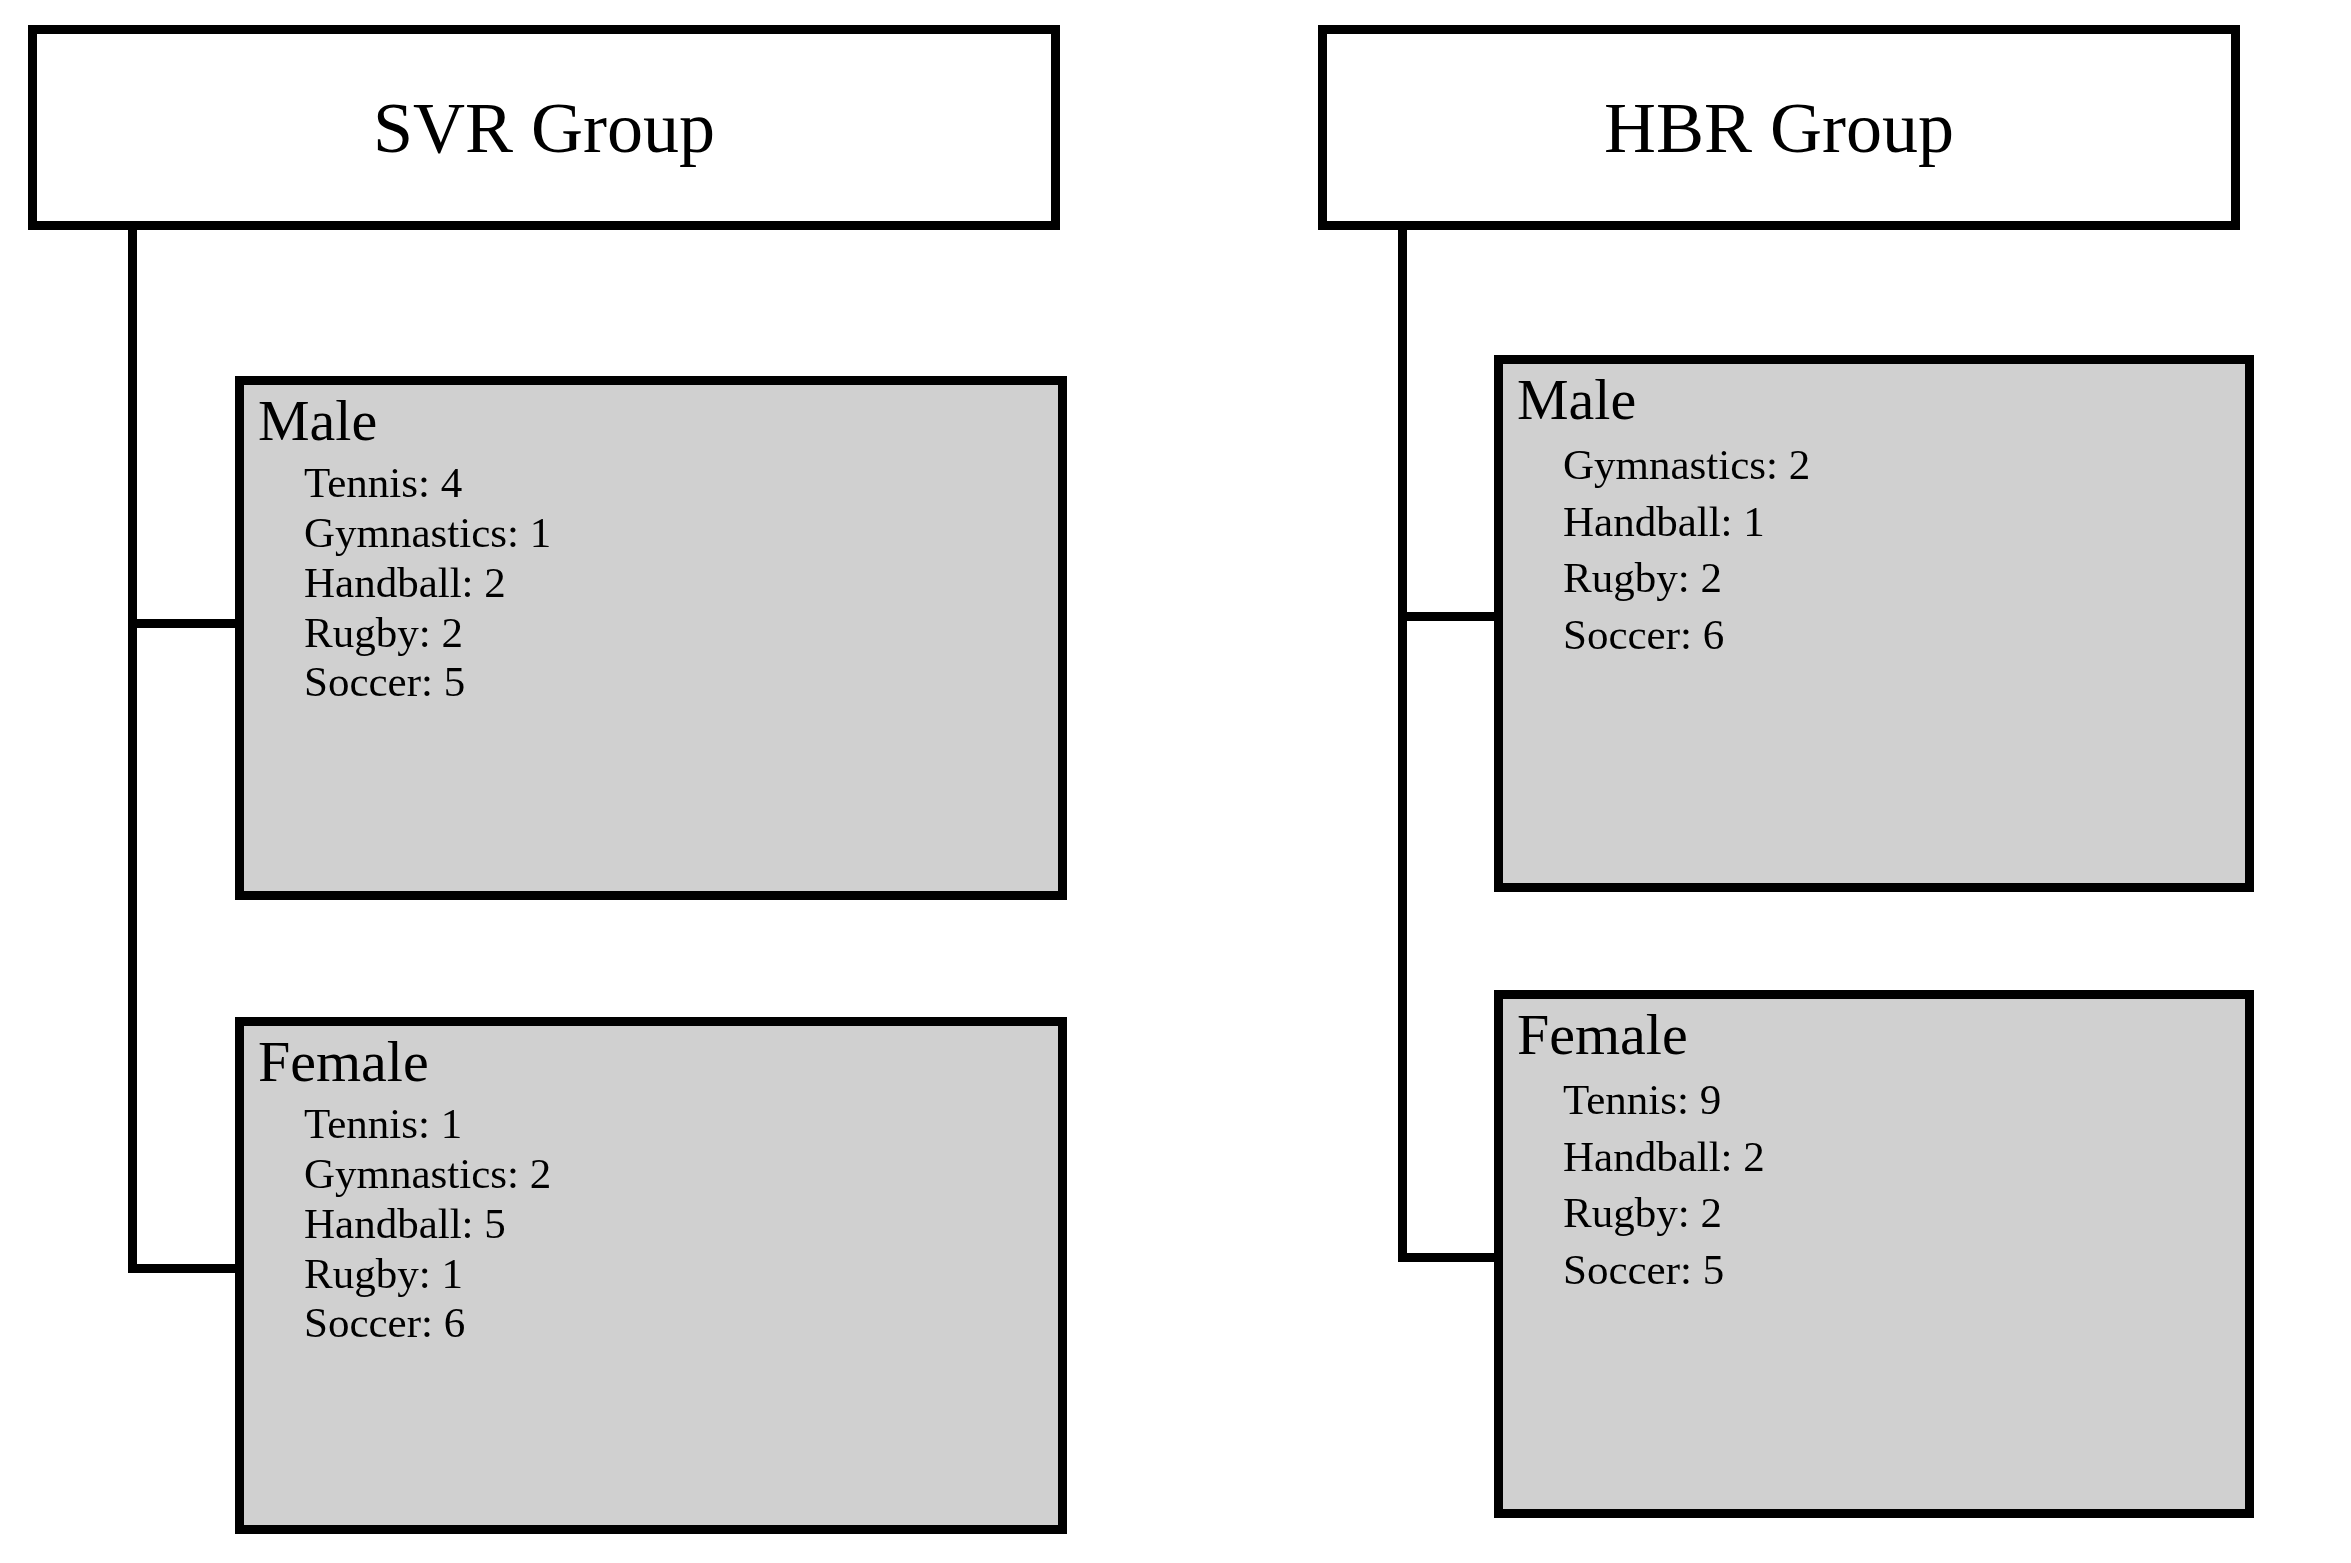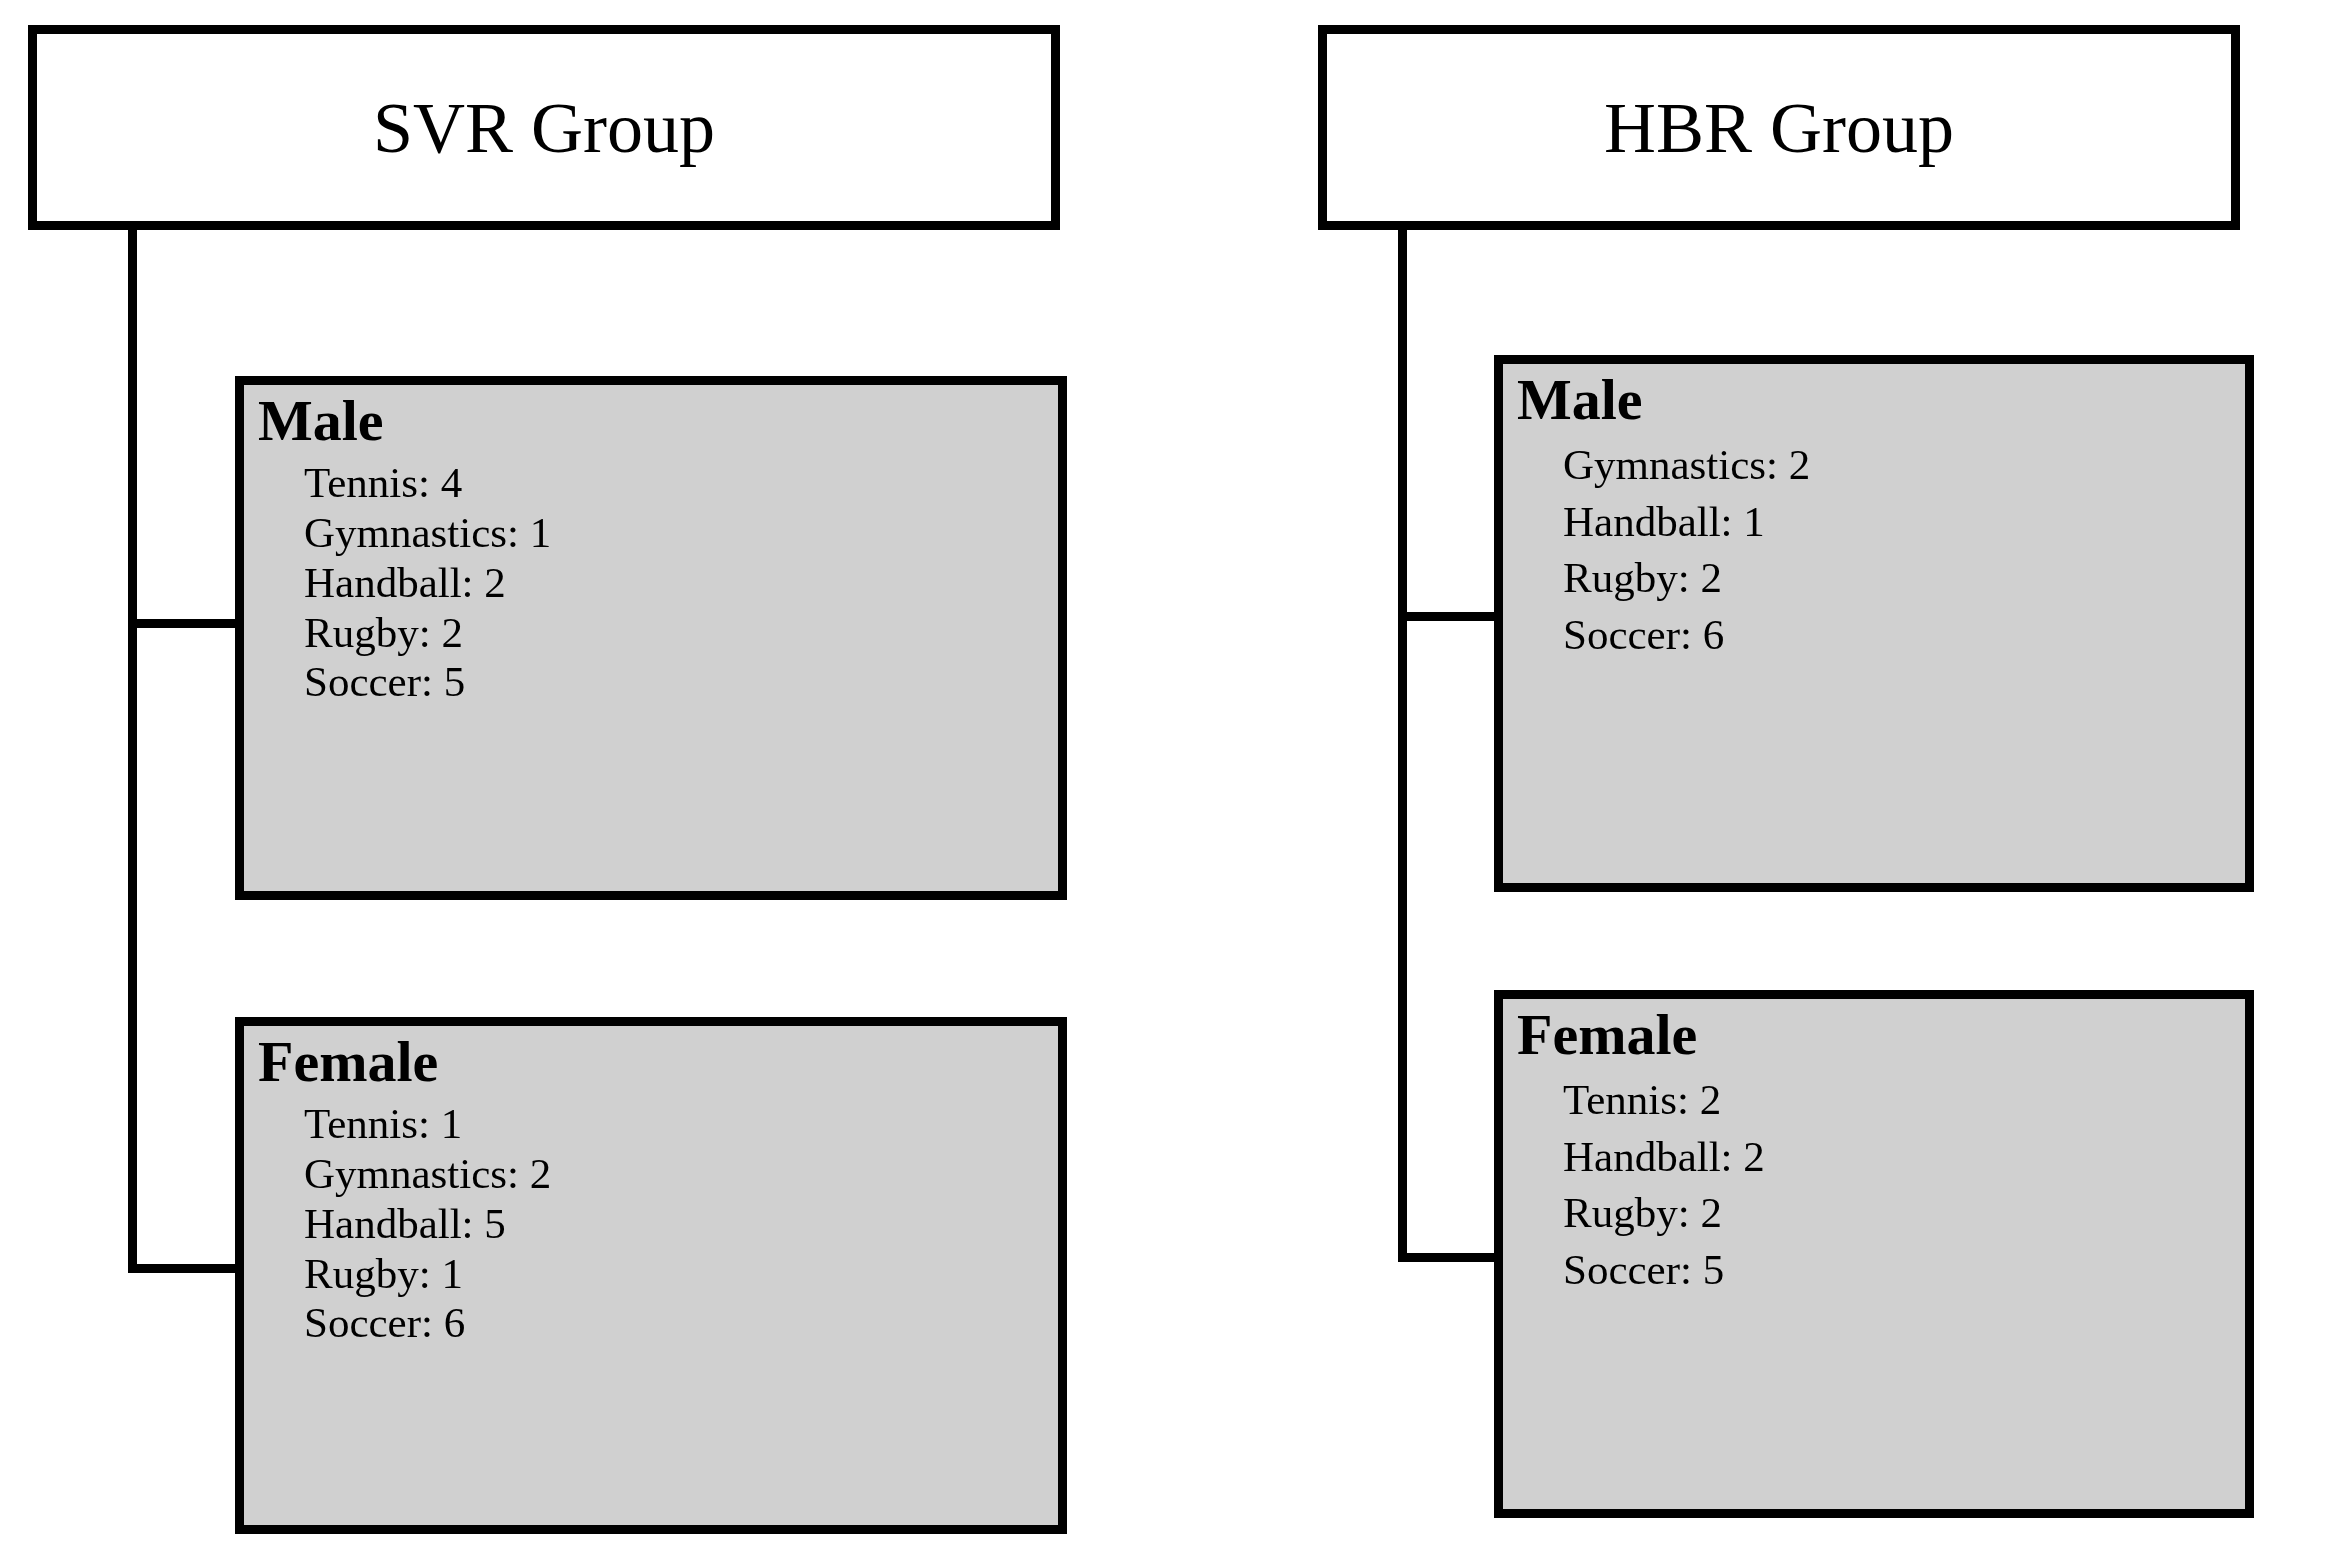--- a/index.html
+++ b/index.html
@@ -42,21 +42,20 @@
     position: absolute;
     background: #d0d0d0;
     border: 9px solid #000000;
     box-sizing: border-box;
     padding: 6px 0 0 14px;
   }
   .child-title {
     font-size: 58px;
     line-height: 1.05;
     margin: 0 0 6px 0;
-    font-weight: bold;
   }
   .child-list {
     margin: 0;
     padding: 0;
     list-style: none;
   }
   .child-list li {
     font-size: 43px;
     line-height: 1.16;
     margin-left: 46px;
@@ -121,20 +120,20 @@
       <li>Gymnastics: 2</li>
       <li>Handball: 1</li>
       <li>Rugby: 2</li>
       <li>Soccer: 6</li>
     </ul>
   </div>
 
   <div class="child-box spaced" style="left:1494px; top:990px; width:760px; height:528px;">
     <div class="child-title">Female</div>
     <ul class="child-list">
-      <li>Tennis: 2</li>
+      <li>Tennis: 9</li>
       <li>Handball: 2</li>
       <li>Rugby: 2</li>
       <li>Soccer: 5</li>
     </ul>
   </div>
 
 </div>
 
 </body></html>

